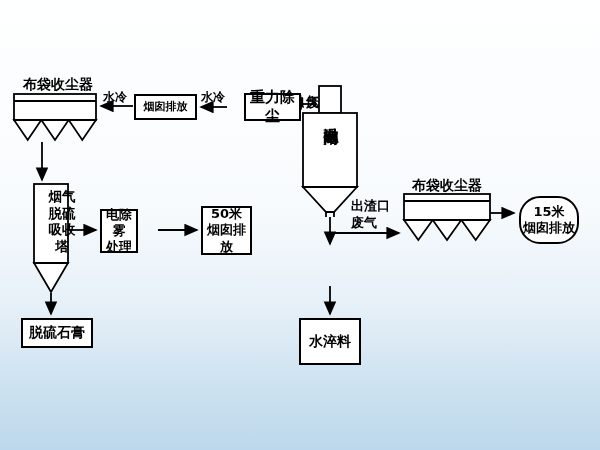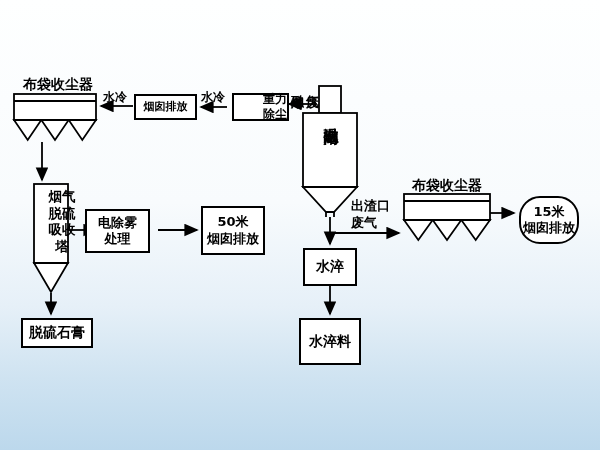--- a/index.html
+++ b/index.html
@@ -102,30 +102,29 @@
 吸收
 塔</div>
 
   <div class="lbl" style="left:351px;top:198px;font-size:13px;line-height:16.5px;">出渣口
 废气</div>
 
   <div class="lbl" style="left:412px;top:177px;font-size:14px;">布袋收尘器</div>
 
   <div class="box" style="left:134px;top:94px;width:63px;height:26px;font-size:11px;">烟囱排放</div>
 
-  <div class="box" style="left:232px;top:93px;width:57px;height:28px;font-size:12px;padding-left:29px;">重力除尘</div>
+  <div class="box" style="left:244px;top:93px;width:57px;height:28px;font-size:15px;">重力除尘</div>
 
-  <div class="box" style="left:85px;top:209px;width:65px;height:44px;font-size:13px;">电除雾
+  <div class="box" style="left:100px;top:209px;width:38px;height:44px;font-size:13px;">电除雾
 处理</div>
 
-  <div class="box" style="left:201px;top:206px;width:64px;height:49px;font-size:13px;">50米
+  <div class="box" style="left:201px;top:206px;width:51px;height:49px;font-size:13px;">50米
 烟囱排放</div>
 
   <div class="box" style="left:21px;top:318px;width:72px;height:30px;font-size:14px;">脱硫石膏</div>
 
   <div class="box" style="left:519px;top:196px;width:60px;height:48px;font-size:13px;border-radius:21px;">15米
 烟囱排放</div>
 
-  <div class="box" style="left:303px;top:248px;width:54px;height:38px;font-size:14px;">水淬</div>
 
   <div class="box" style="left:299px;top:318px;width:62px;height:47px;font-size:14px;">水淬料</div>
 
 </div>
 
 </body></html>

